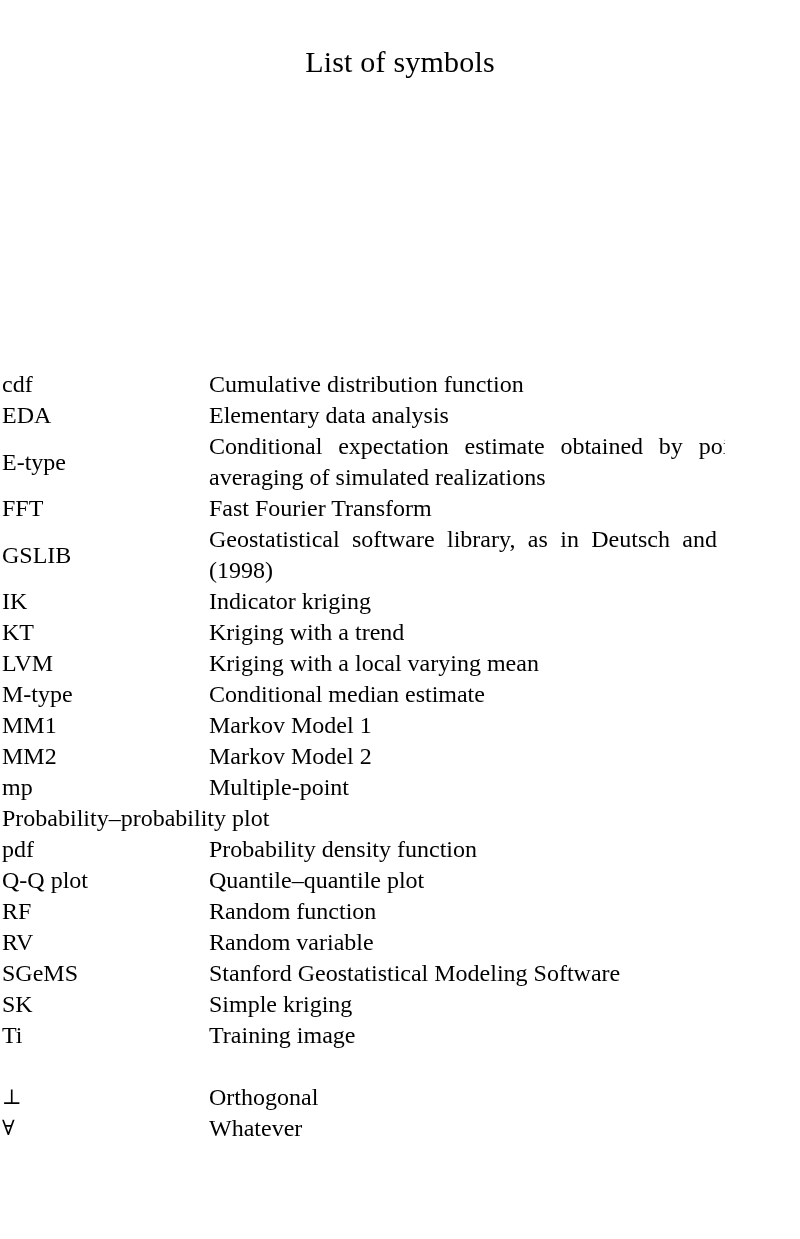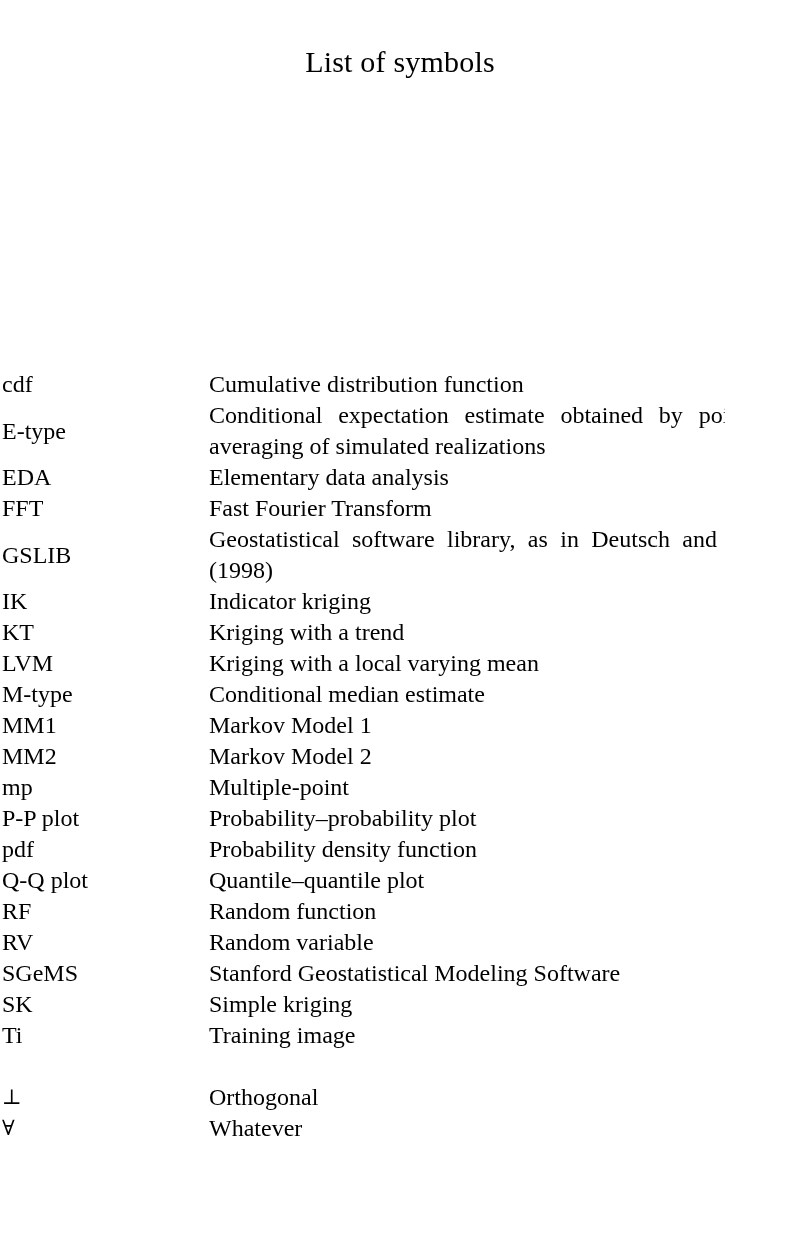--- a/index.html
+++ b/index.html
@@ -96,26 +96,26 @@
 <div class="page">
 
   <h1 class="page-title">List of symbols</h1>
 
   <div class="symbol-list">
       <div class="symbol-row">
         <div class="symbol-term">cdf</div>
         <div class="symbol-def single">Cumulative distribution function</div>
       </div>
       <div class="symbol-row">
+        <div class="symbol-term">EDA</div>
+        <div class="symbol-def single">Elementary data analysis</div>
+      </div>
+      <div class="symbol-row">
         <div class="symbol-term">E-type</div>
         <div class="symbol-def">Conditional expectation estimate obtained by point-wise averaging of simulated realizations</div>
-      </div>
-      <div class="symbol-row">
-        <div class="symbol-term">EDA</div>
-        <div class="symbol-def single">Elementary data analysis</div>
       </div>
       <div class="symbol-row">
         <div class="symbol-term">FFT</div>
         <div class="symbol-def single">Fast Fourier Transform</div>
       </div>
       <div class="symbol-row">
         <div class="symbol-term">GSLIB</div>
         <div class="symbol-def">Geostatistical software library, as in Deutsch and Journel (1998)</div>
       </div>
       <div class="symbol-row">
@@ -140,21 +140,20 @@
       </div>
       <div class="symbol-row">
         <div class="symbol-term">MM2</div>
         <div class="symbol-def single">Markov Model 2</div>
       </div>
       <div class="symbol-row">
         <div class="symbol-term">mp</div>
         <div class="symbol-def single">Multiple-point</div>
       </div>
       <div class="symbol-row">
-        <div class="symbol-term">P-P plot</div>
         <div class="symbol-def single">Probability–probability plot</div>
       </div>
       <div class="symbol-row">
         <div class="symbol-term">pdf</div>
         <div class="symbol-def single">Probability density function</div>
       </div>
       <div class="symbol-row">
         <div class="symbol-term">Q-Q plot</div>
         <div class="symbol-def single">Quantile–quantile plot</div>
       </div>

